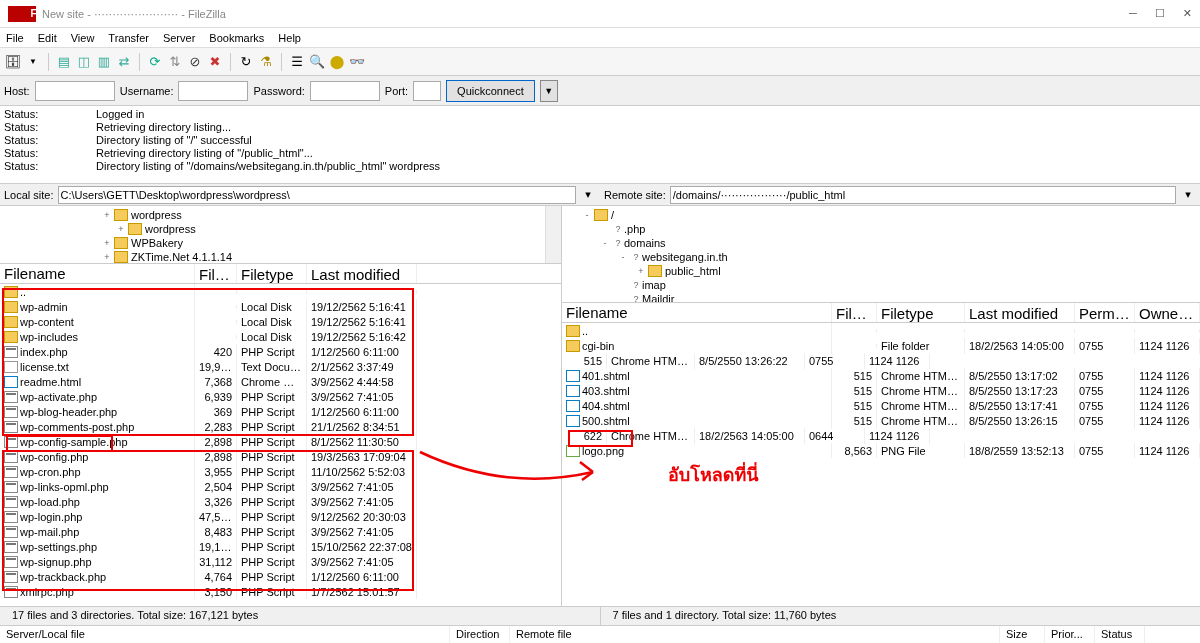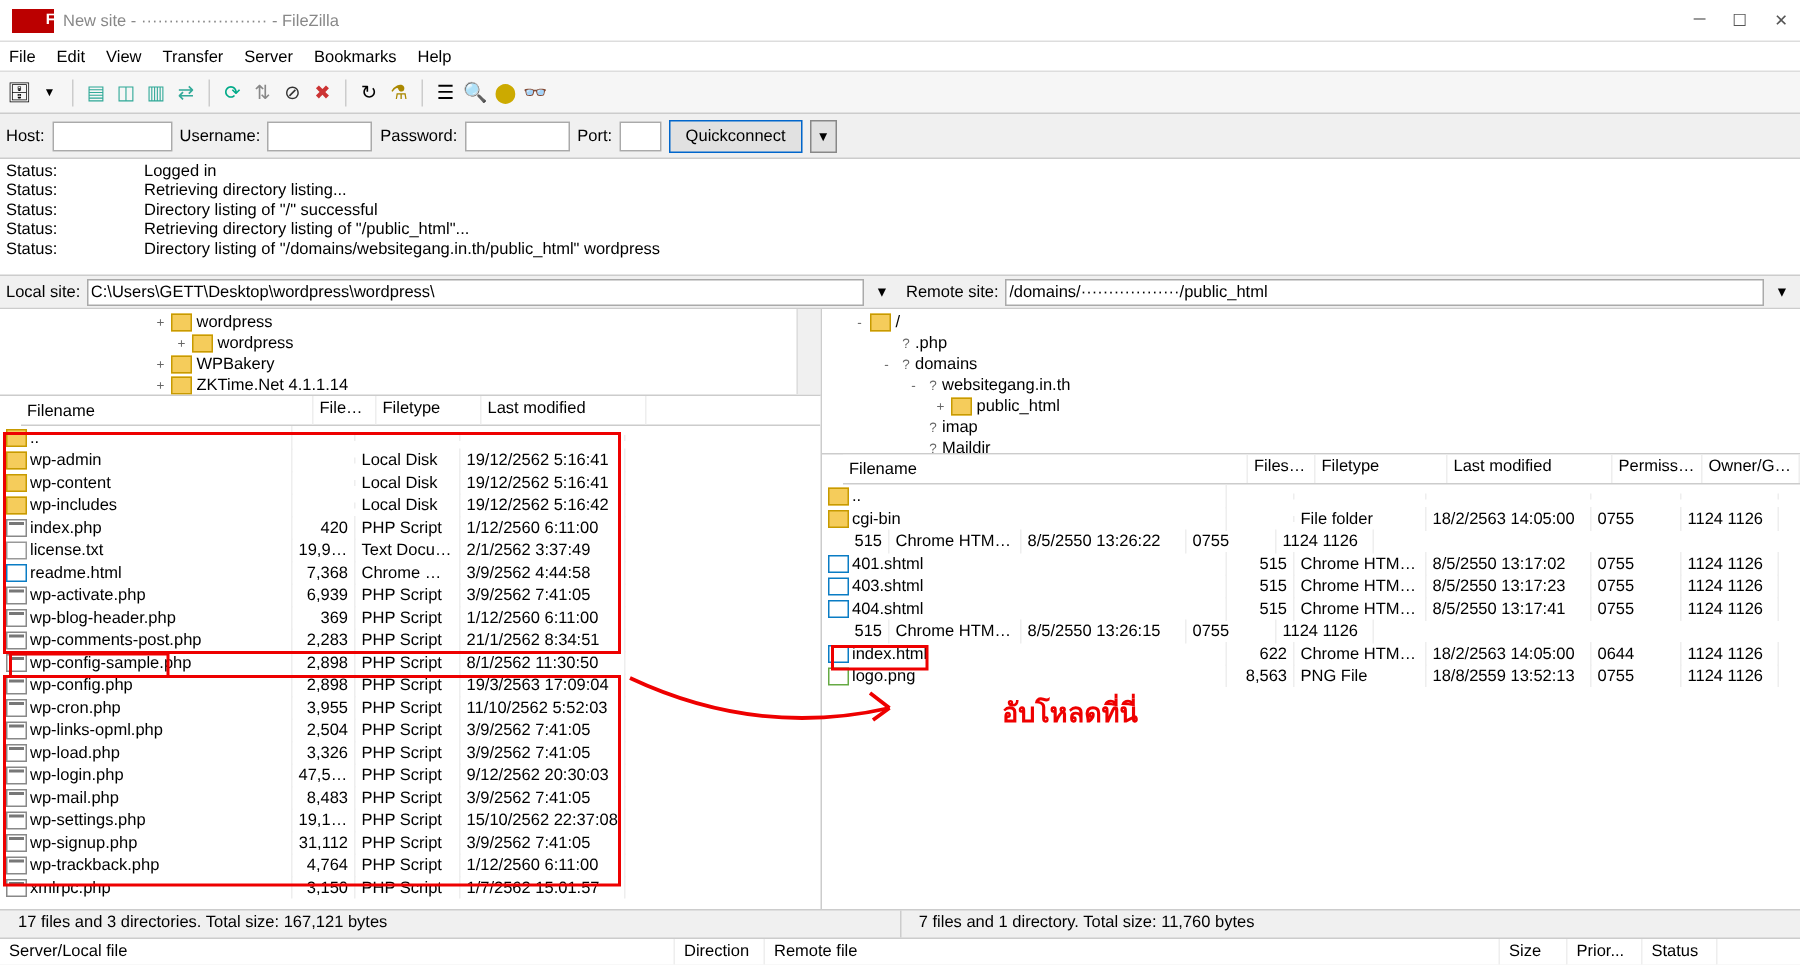--- a/index.html
+++ b/index.html
@@ -28,21 +28,21 @@
 .pane { flex: 1; display: flex; flex-direction: column; background: #fff; }
 .pane.left { border-right: 1px solid #ccc; }
 .tree { height: 58px; border-bottom: 1px solid #ccc; padding: 2px 0; font-size: 11px; line-height: 14px; overflow: hidden; }
 .tree.right { height: 97px; }
 .tree .row { display: flex; align-items: center; }
 .tree .ind { display: inline-block; }
 .tree .exp { width: 14px; text-align: center; color: #666; font-size: 9px; }
 .tree .fld { width: 14px; height: 12px; background: #f5cc5b; border: 1px solid #c79a00; margin-right: 3px; }
 .tree .q { width: 12px; height: 12px; display: flex; align-items: center; justify-content: center; font-size: 9px; color: #666; }
 .filelist { flex: 1; overflow: hidden; position: relative; }
-.flhead { height: 20px; border-bottom: 1px solid #ccc; display: flex; background: #fff; font-size: 11px; margin-left: 14px; }
+.flhead { height: 20px; border-bottom: 1px solid #ccc; display: flex; background: #fff; font-size: 15px; }
 .flhead .col, .flrow .col { padding: 2px 4px; border-right: 1px solid #eee; overflow: hidden; white-space: nowrap; text-overflow: ellipsis; }
 .flbody { overflow: hidden; font-size: 11px; }
 .flrow { height: 15px; display: flex; align-items: center; }
 .flrow .fi { width: 14px; height: 12px; margin-right: 2px; display: inline-block; }
 .fi.dir { background: #f5cc5b; border: 1px solid #c79a00; }
 .fi.php { background: #fff; border: 1px solid #888; position: relative; }
 .fi.php::after { content: ""; position: absolute; top: 1px; left: 1px; right: 1px; height: 2px; background: #777; }
 .fi.html { background: #fff; border: 1px solid #0a7cc4; }
 .fi.txt { background: #fff; border: 1px solid #999; }
 .fi.img { background: #fff; border: 1px solid #6a4; }
@@ -429,28 +429,28 @@
           </div>
           <div class="flrow">
             <div class="col fn"><span class="fi html"></span>404.shtml</div>
             <div class="col fs">515</div>
             <div class="col ft">Chrome HTML D...</div>
             <div class="col lm">8/5/2550 13:17:41</div>
             <div class="col pm">0755</div>
             <div class="col og">1124 1126</div>
           </div>
           <div class="flrow">
+            <div class="col fn"><span class="fi html"></span>500.shtml</div>
             <div class="col fs">515</div>
             <div class="col ft">Chrome HTML D...</div>
             <div class="col lm">8/5/2550 13:26:15</div>
             <div class="col pm">0755</div>
             <div class="col og">1124 1126</div>
           </div>
           <div class="flrow">
-            <div class="col fn"><span class="fi html"></span>index.html</div>
             <div class="col fs">622</div>
             <div class="col ft">Chrome HTML D...</div>
             <div class="col lm">18/2/2563 14:05:00</div>
             <div class="col pm">0644</div>
             <div class="col og">1124 1126</div>
           </div>
           <div class="flrow">
             <div class="col fn"><span class="fi img"></span>logo.png</div>
             <div class="col fs">8,563</div>
             <div class="col ft">PNG File</div>

